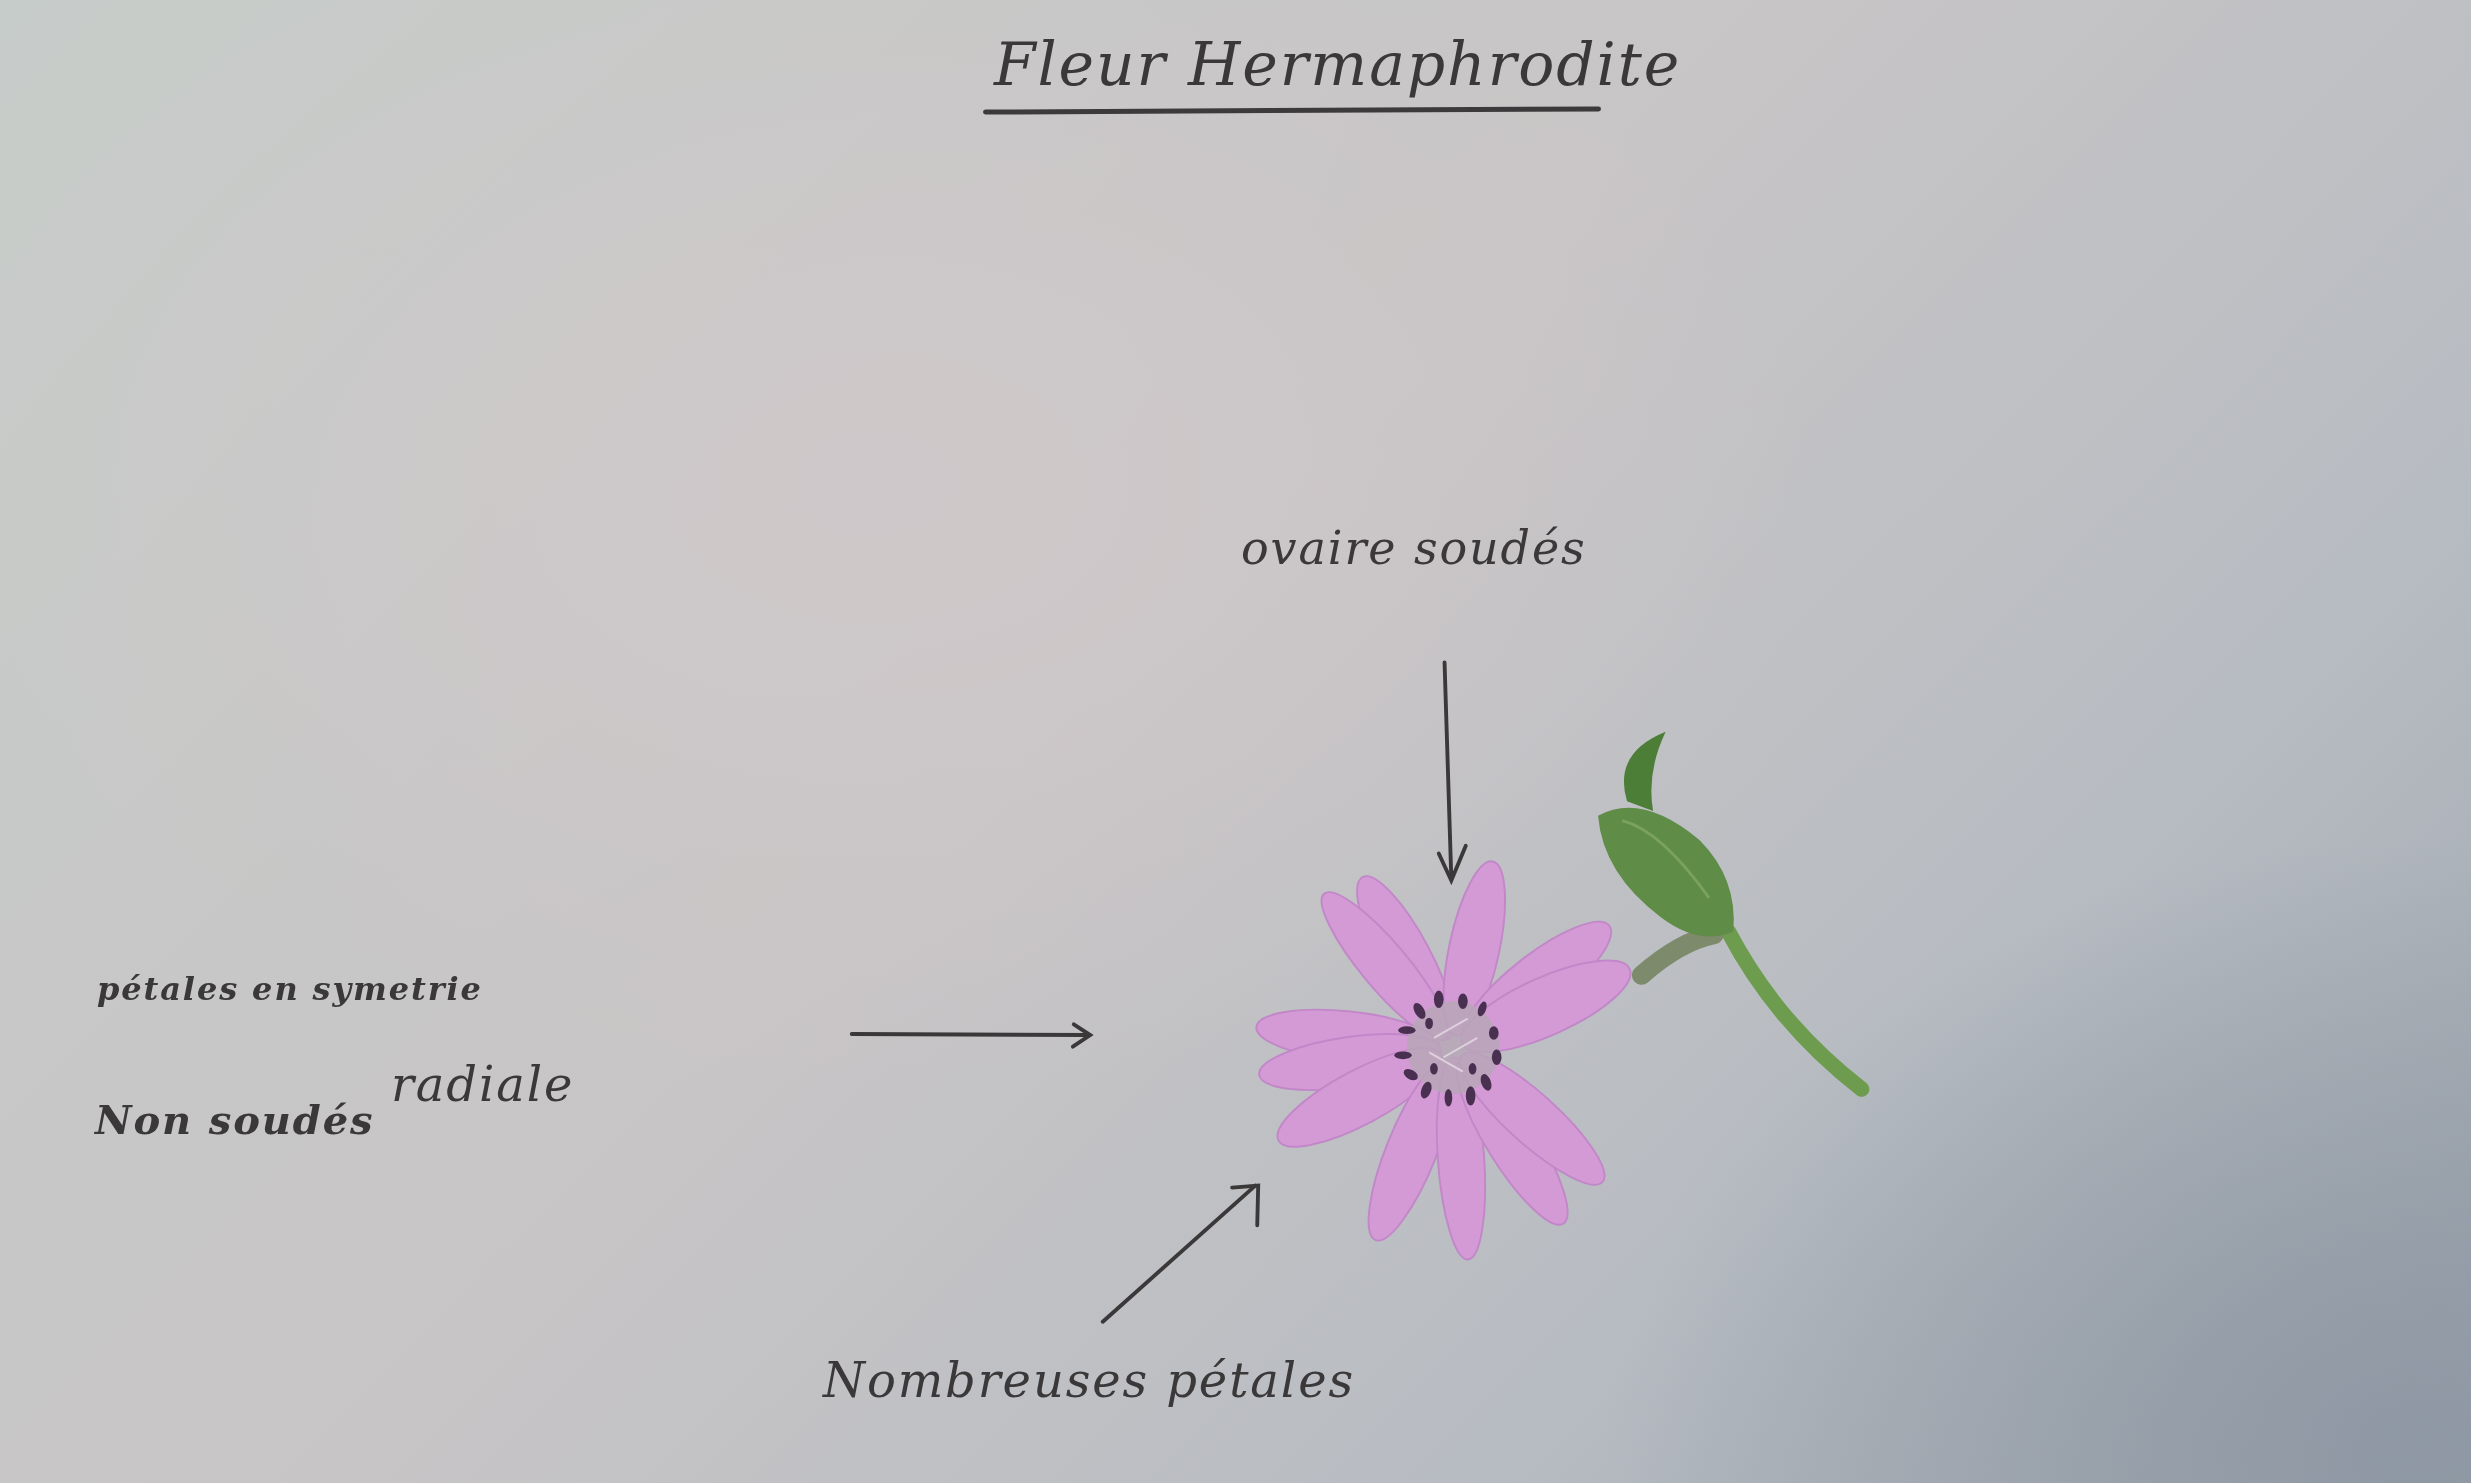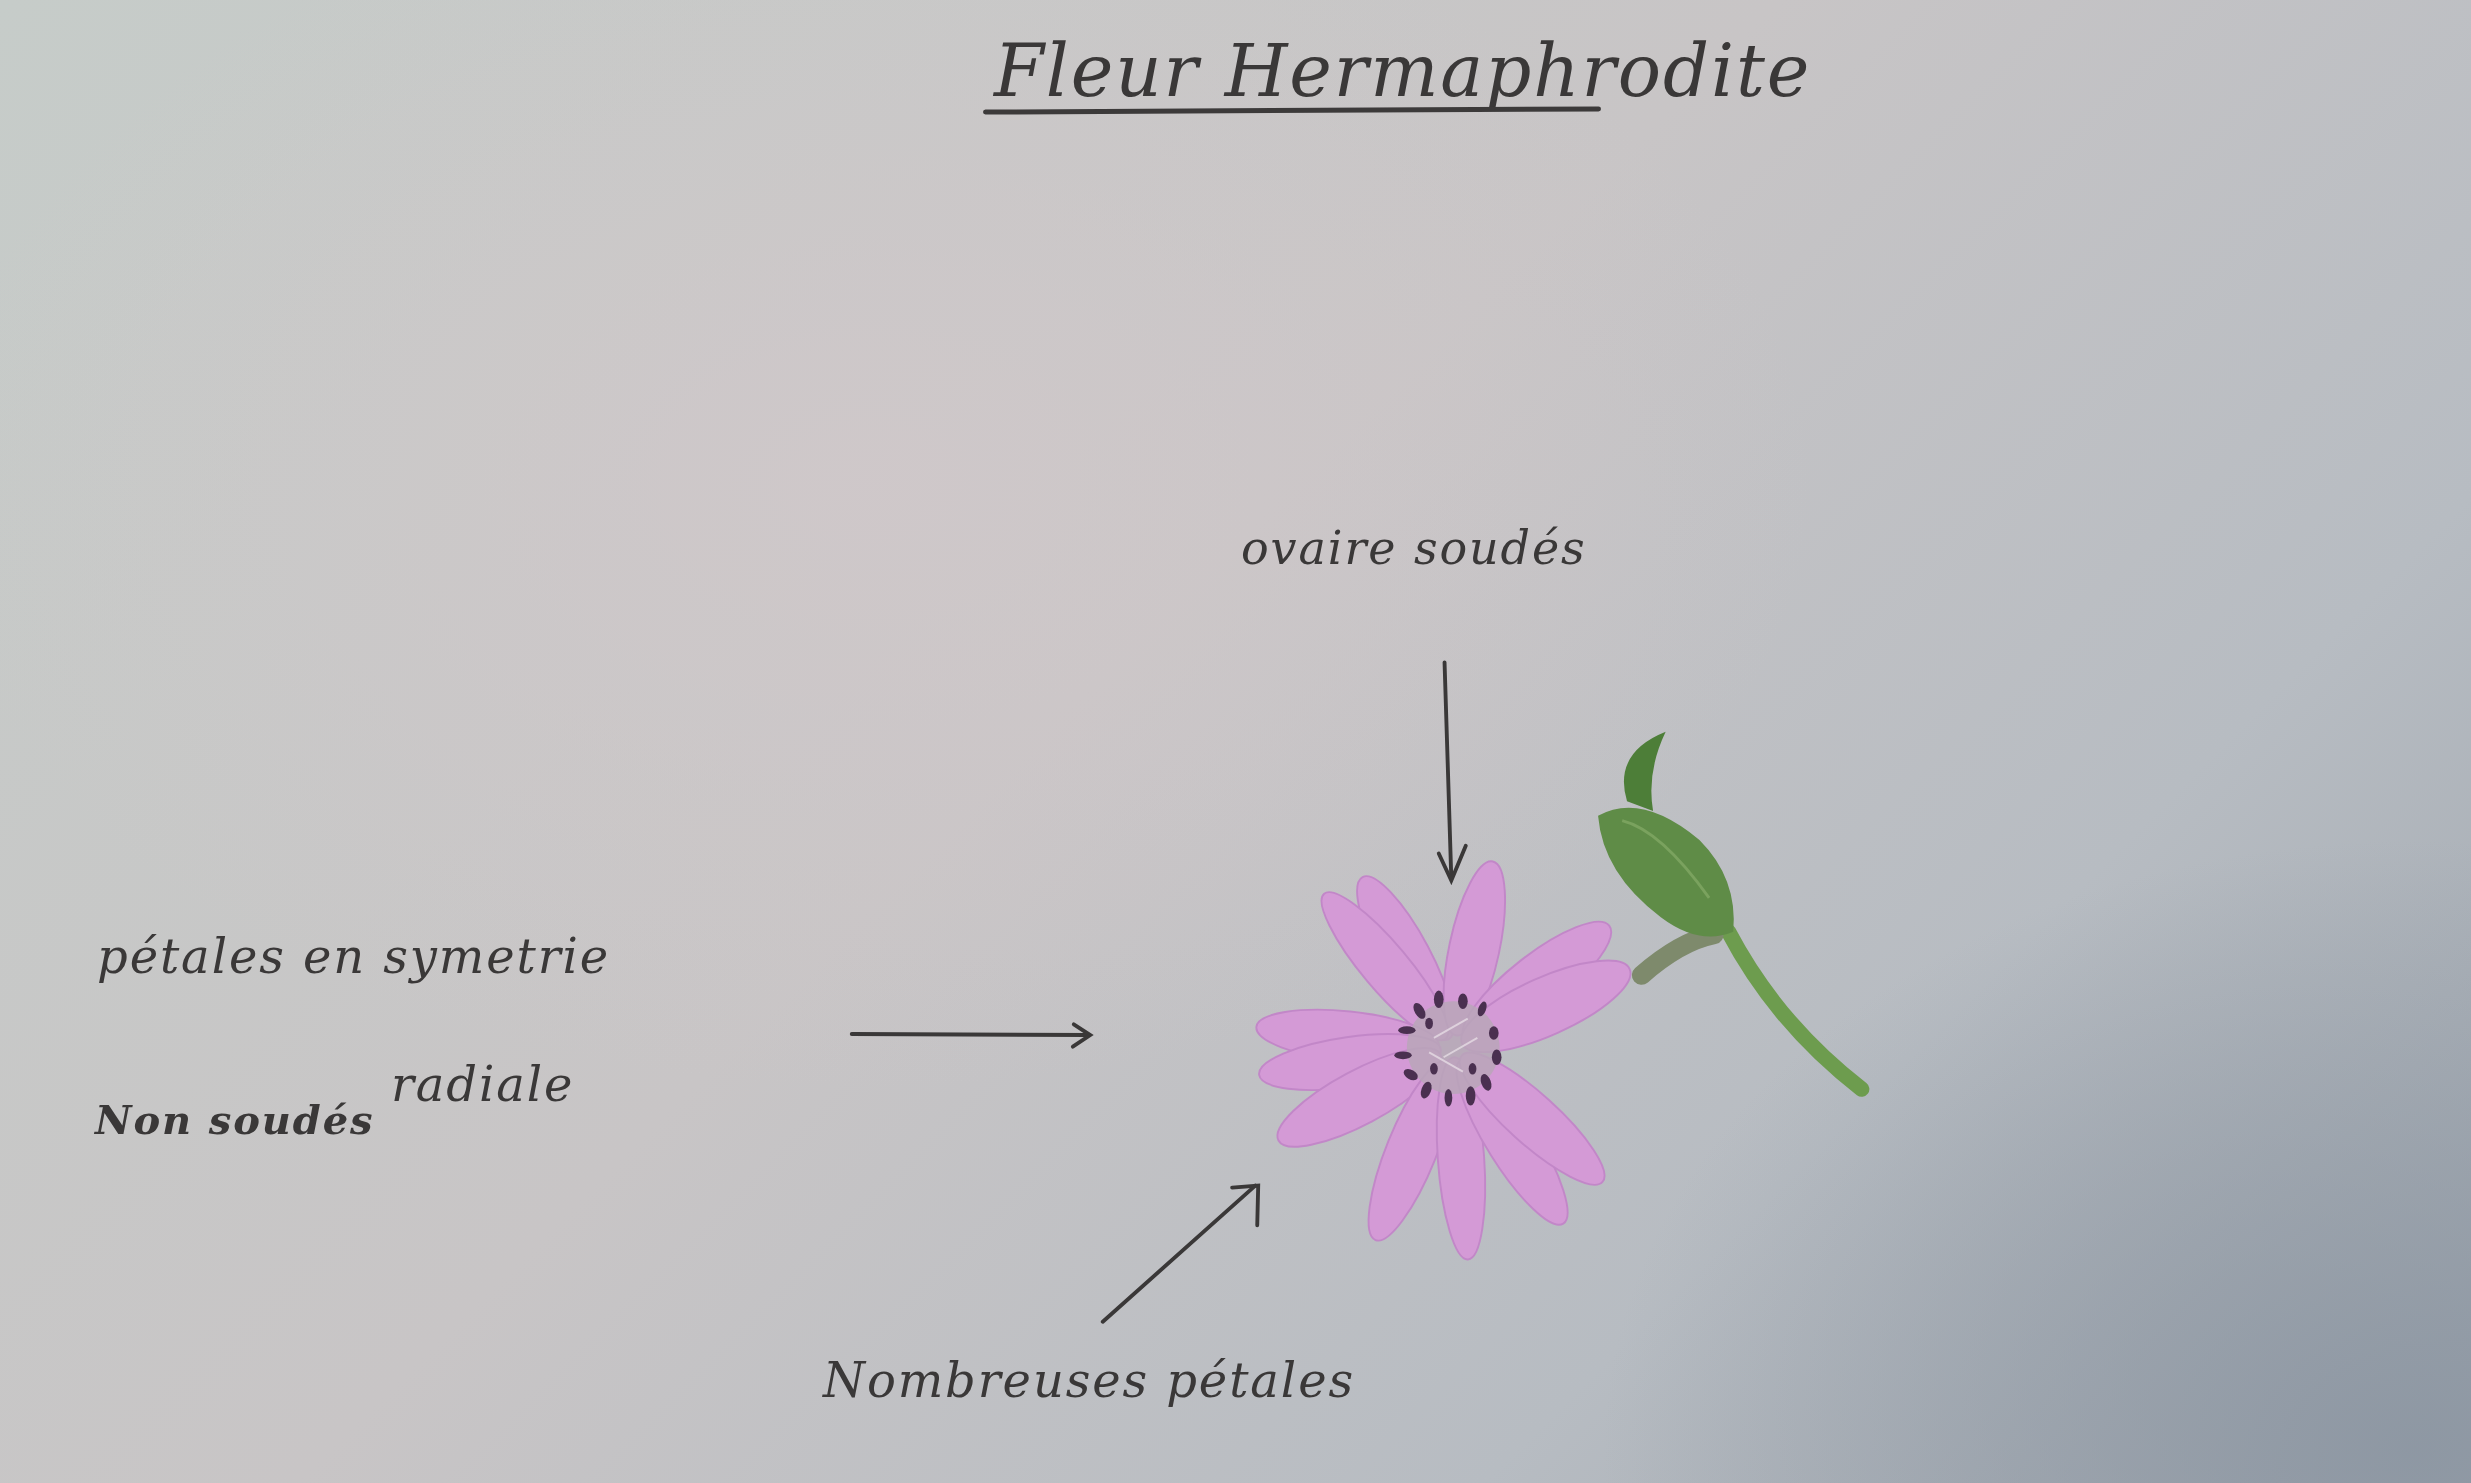--- a/index.html
+++ b/index.html
@@ -6,25 +6,25 @@
   body { width: 2472px; height: 1483px; overflow: hidden; position: relative;
     font-family: "DejaVu Serif", serif; }
   .paper { position: absolute; inset: 0;
     background:
       radial-gradient(ellipse 1352px 869px at 869px 483px, rgba(208,200,202,0.85), rgba(208,200,202,0) 70%),
       radial-gradient(ellipse 1159px 869px at 2414px 1448px, rgba(140,150,162,0.9), rgba(140,150,162,0) 70%),
       linear-gradient(135deg, #c6ccc9 0%, #c8c5c6 45%, #b7bcc2 75%, #9ea5ad 100%);
   }
   .hw { position: absolute; color: #3a3838; font-family: "DejaVu Serif", serif;
     font-style: italic; white-space: nowrap; letter-spacing: 1.9px; }
-  .title { left: 994px; top: 29px; font-size: 72px; }
+  .title { left: 994px; top: 29px; font-size: 60px; }
   .title-underline { position: absolute; left: 983px; top: 108px; width: 618px; height: 4.8px;
     background: #3c3a3a; border-radius: 2.9px; transform: rotate(-0.3deg); }
   .ovaire { left: 1241px; top: 521px; font-size: 46px; }
-  .petales1 { left: 97px; top: 928px; font-size: 48px; }
+  .petales1 { left: 97px; top: 970px; font-size: 32px; font-weight: bold; }
   .petales2 { left: 391px; top: 1028px; font-size: 48px; margin-top: 28px; }
   .nonsoudes { left: 95px; top: 1096px; font-size: 40px; font-weight: bold; }
   .etamines { left: 823px; top: 1352px; font-size: 48px; }
   svg.overlay { position: absolute; left: 0; top: 0; }
 </style>
 </head>
 <body>
 
 <div class="paper"></div>
 

